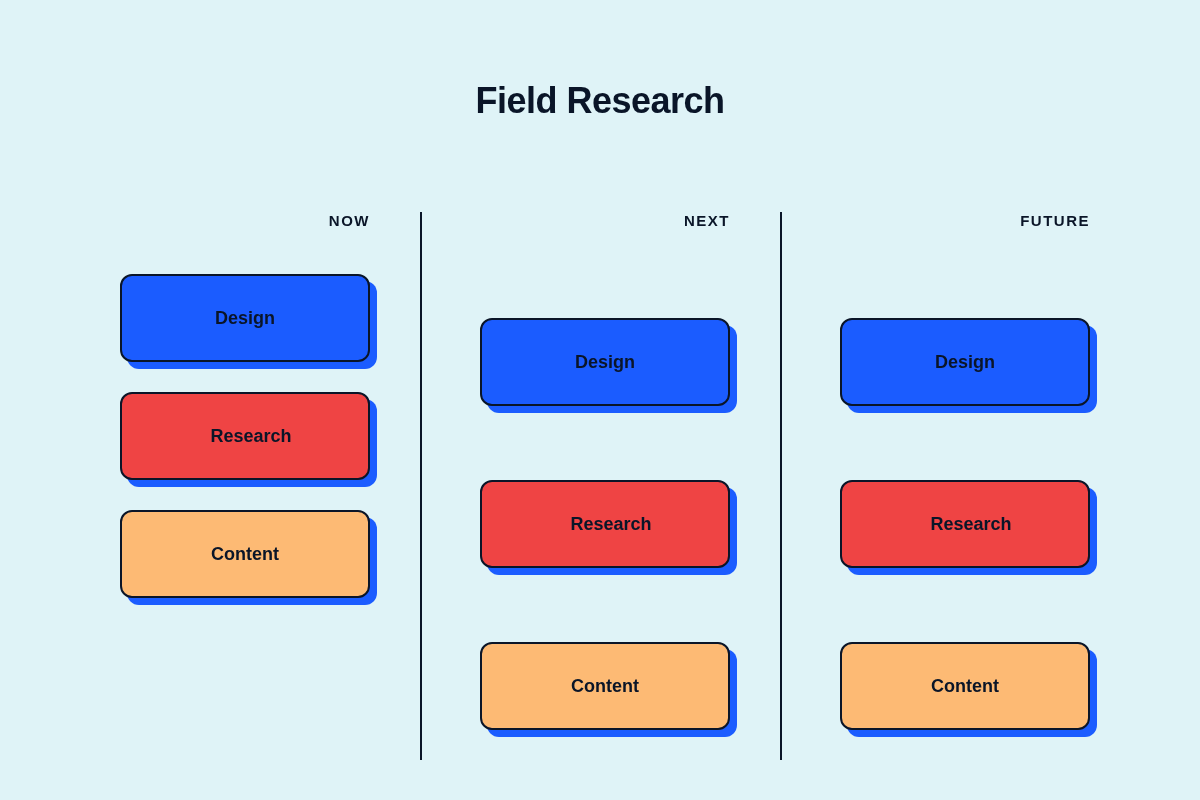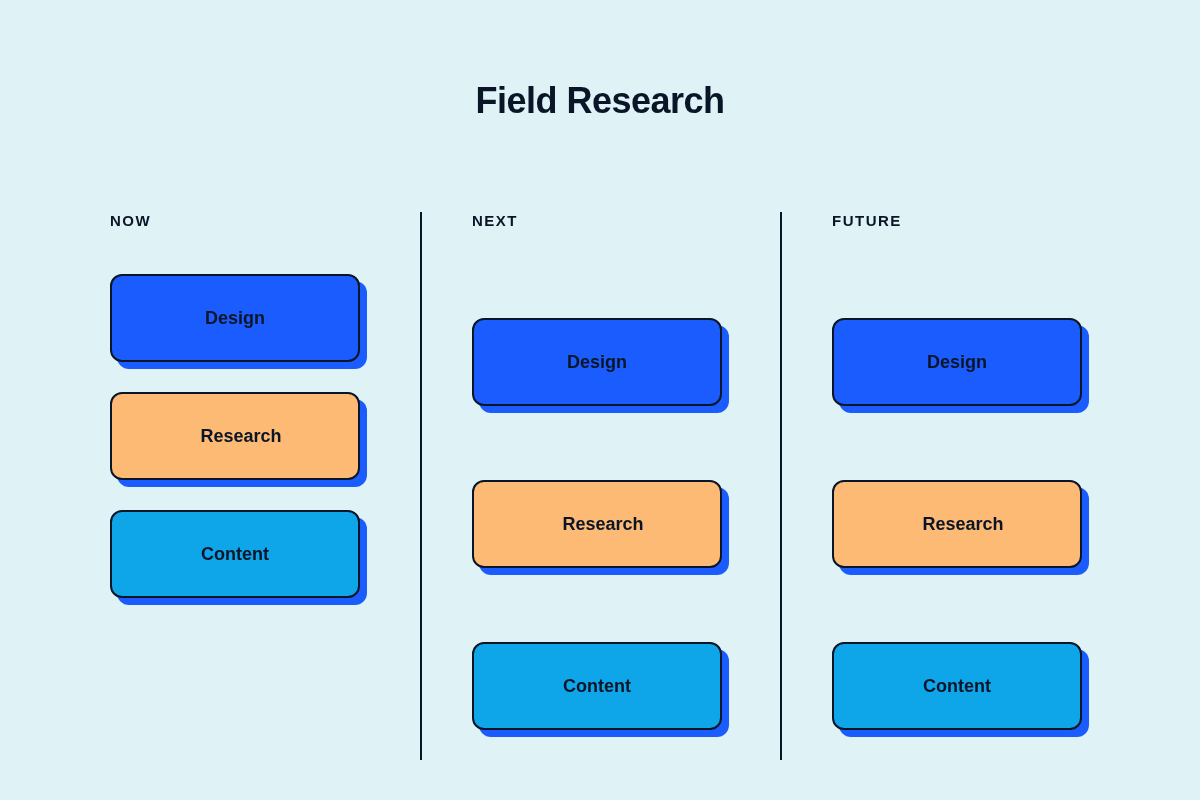--- a/index.html
+++ b/index.html
@@ -22,21 +22,21 @@
     }
     .columns {
       display: flex;
       justify-content: center;
       gap: 0;
     }
     .column {
       width: 360px;
       display: flex;
       flex-direction: column;
-      align-items: flex-start;
+      align-items: flex-end;
       padding: 0 50px;
     }
     .column + .column {
       border-left: 2px solid #0a1528;
       gap: 44px;
     }
     .col-header {
       font-size: 15px;
       font-weight: 700;
       letter-spacing: 1.5px;
@@ -67,22 +67,22 @@
       height: 100%;
       border: 2px solid #0a1528;
       border-radius: 12px;
       display: flex;
       align-items: center;
       justify-content: center;
       font-size: 18px;
       font-weight: 600;
     }
     .card-design .card-face { background: #1b5cff; }
-    .card-research .card-face { background: #fdba74; padding-left: 12px; }
-    .card-content .card-face { background: #0ea5e9; }
+    .card-research .card-face { background: #ef4444; padding-left: 12px; }
+    .card-content .card-face { background: #fdba74; }
     .logo {
       margin-top: 35px;
       width: 40px;
       height: 30px;
       color: #0a1528;
     }
   </style>
 </head>
 <body>
 

